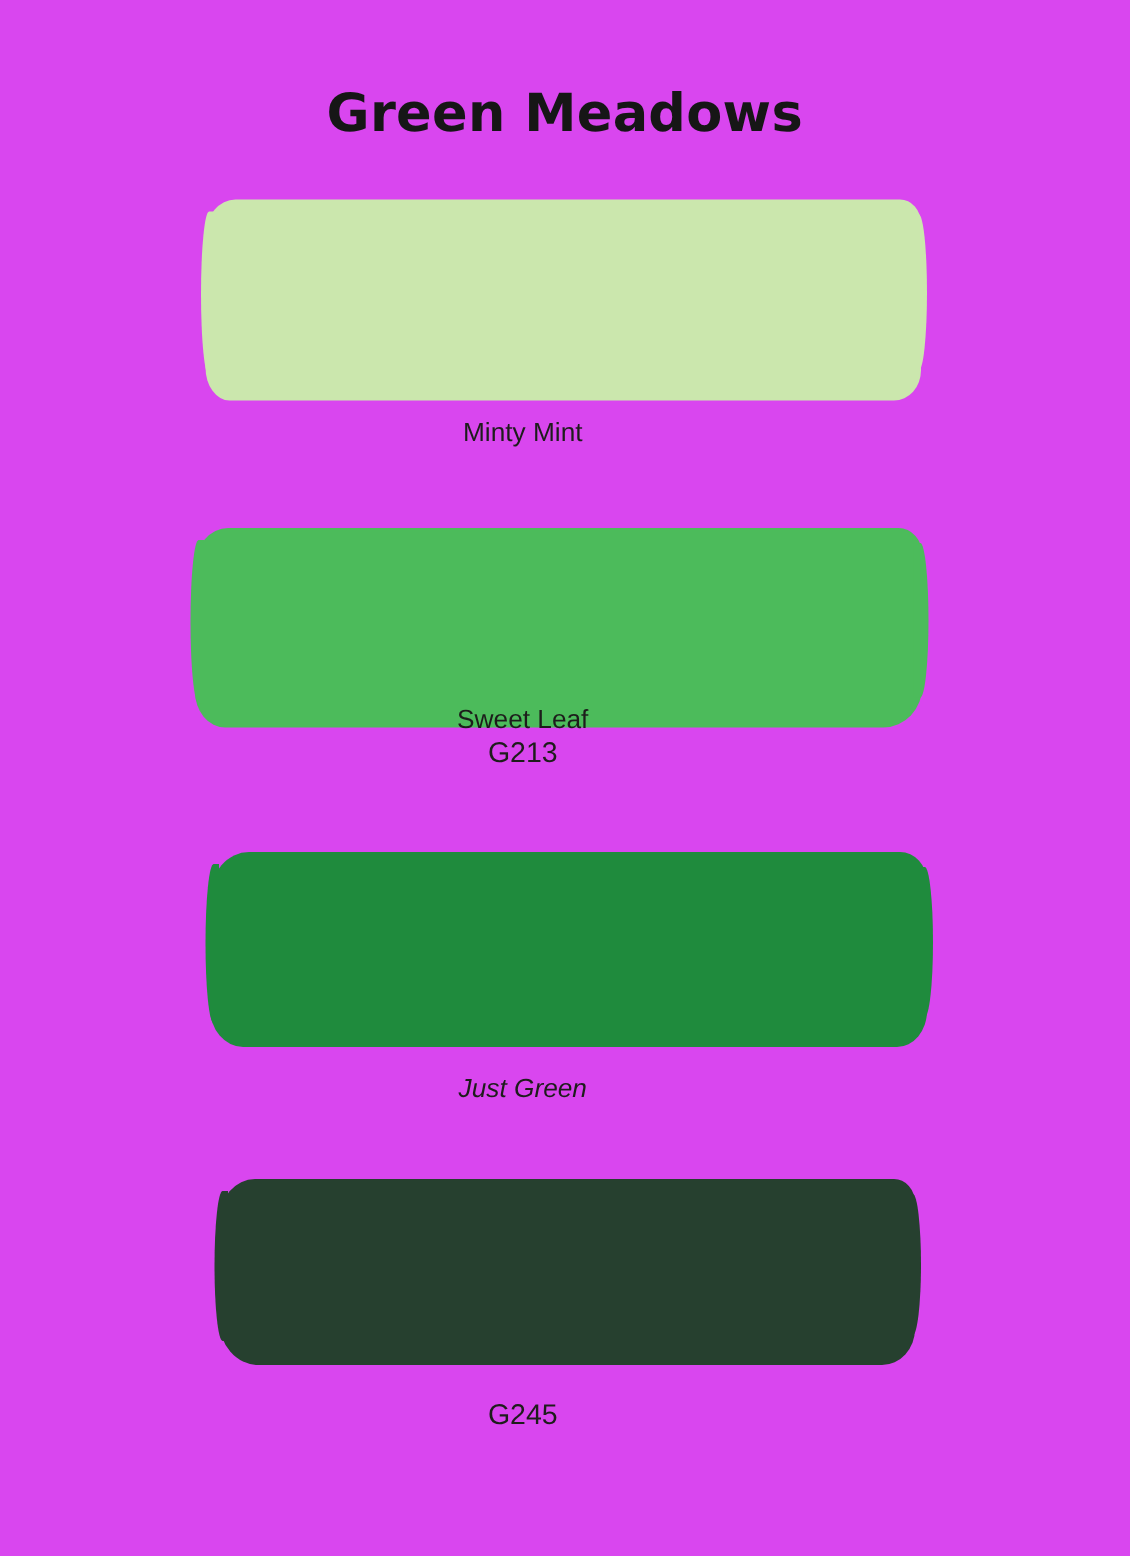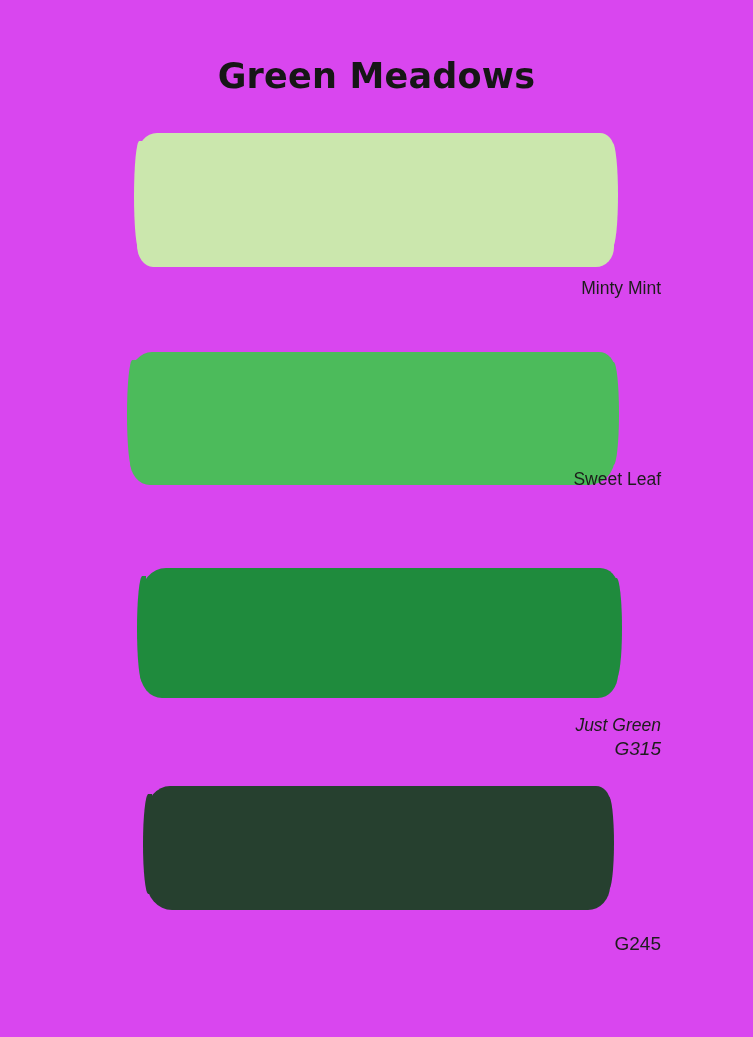--- a/index.html
+++ b/index.html
@@ -72,21 +72,22 @@
     width: 10px;
     height: calc(100% - 30px);
     background: inherit;
     border-radius: 0 55% 55% 0 / 0 50% 50% 0;
   }
 
   .swatch-labels {
     position: absolute;
     left: 0;
     width: 661px;
-    text-align: right;
+    text-align: center;
+    padding-left: 18px;
   }
 
   .swatch-name {
     font-size: 17.5px;
     color: #1d1d1b;
     line-height: 23px;
     font-family: "Liberation Sans", sans-serif;
   }
 
   .swatch-code {
@@ -150,28 +151,28 @@
       <div class="swatch-paint" style="background: rgb(203, 231, 173);"></div>
       <div class="swatch-labels">
         <div class="swatch-name">Minty Mint</div>
       </div>
     </div>
 
     <div class="swatch-item" id="swatch-1">
       <div class="swatch-paint" style="background: rgb(76, 187, 91);"></div>
       <div class="swatch-labels">
         <div class="swatch-name">Sweet Leaf</div>
+        <div class="swatch-code">G213</div>
       </div>
     </div>
 
     <div class="swatch-item" id="swatch-2">
       <div class="swatch-paint" style="background: rgb(31, 139, 61);"></div>
       <div class="swatch-labels">
         <div class="swatch-name">Just Green</div>
-        <div class="swatch-code">G315</div>
       </div>
     </div>
 
     <div class="swatch-item" id="swatch-3">
       <div class="swatch-paint" style="background: rgb(38, 64, 47);"></div>
       <div class="swatch-labels">
         <div class="swatch-code">G245</div>
       </div>
     </div>
 

